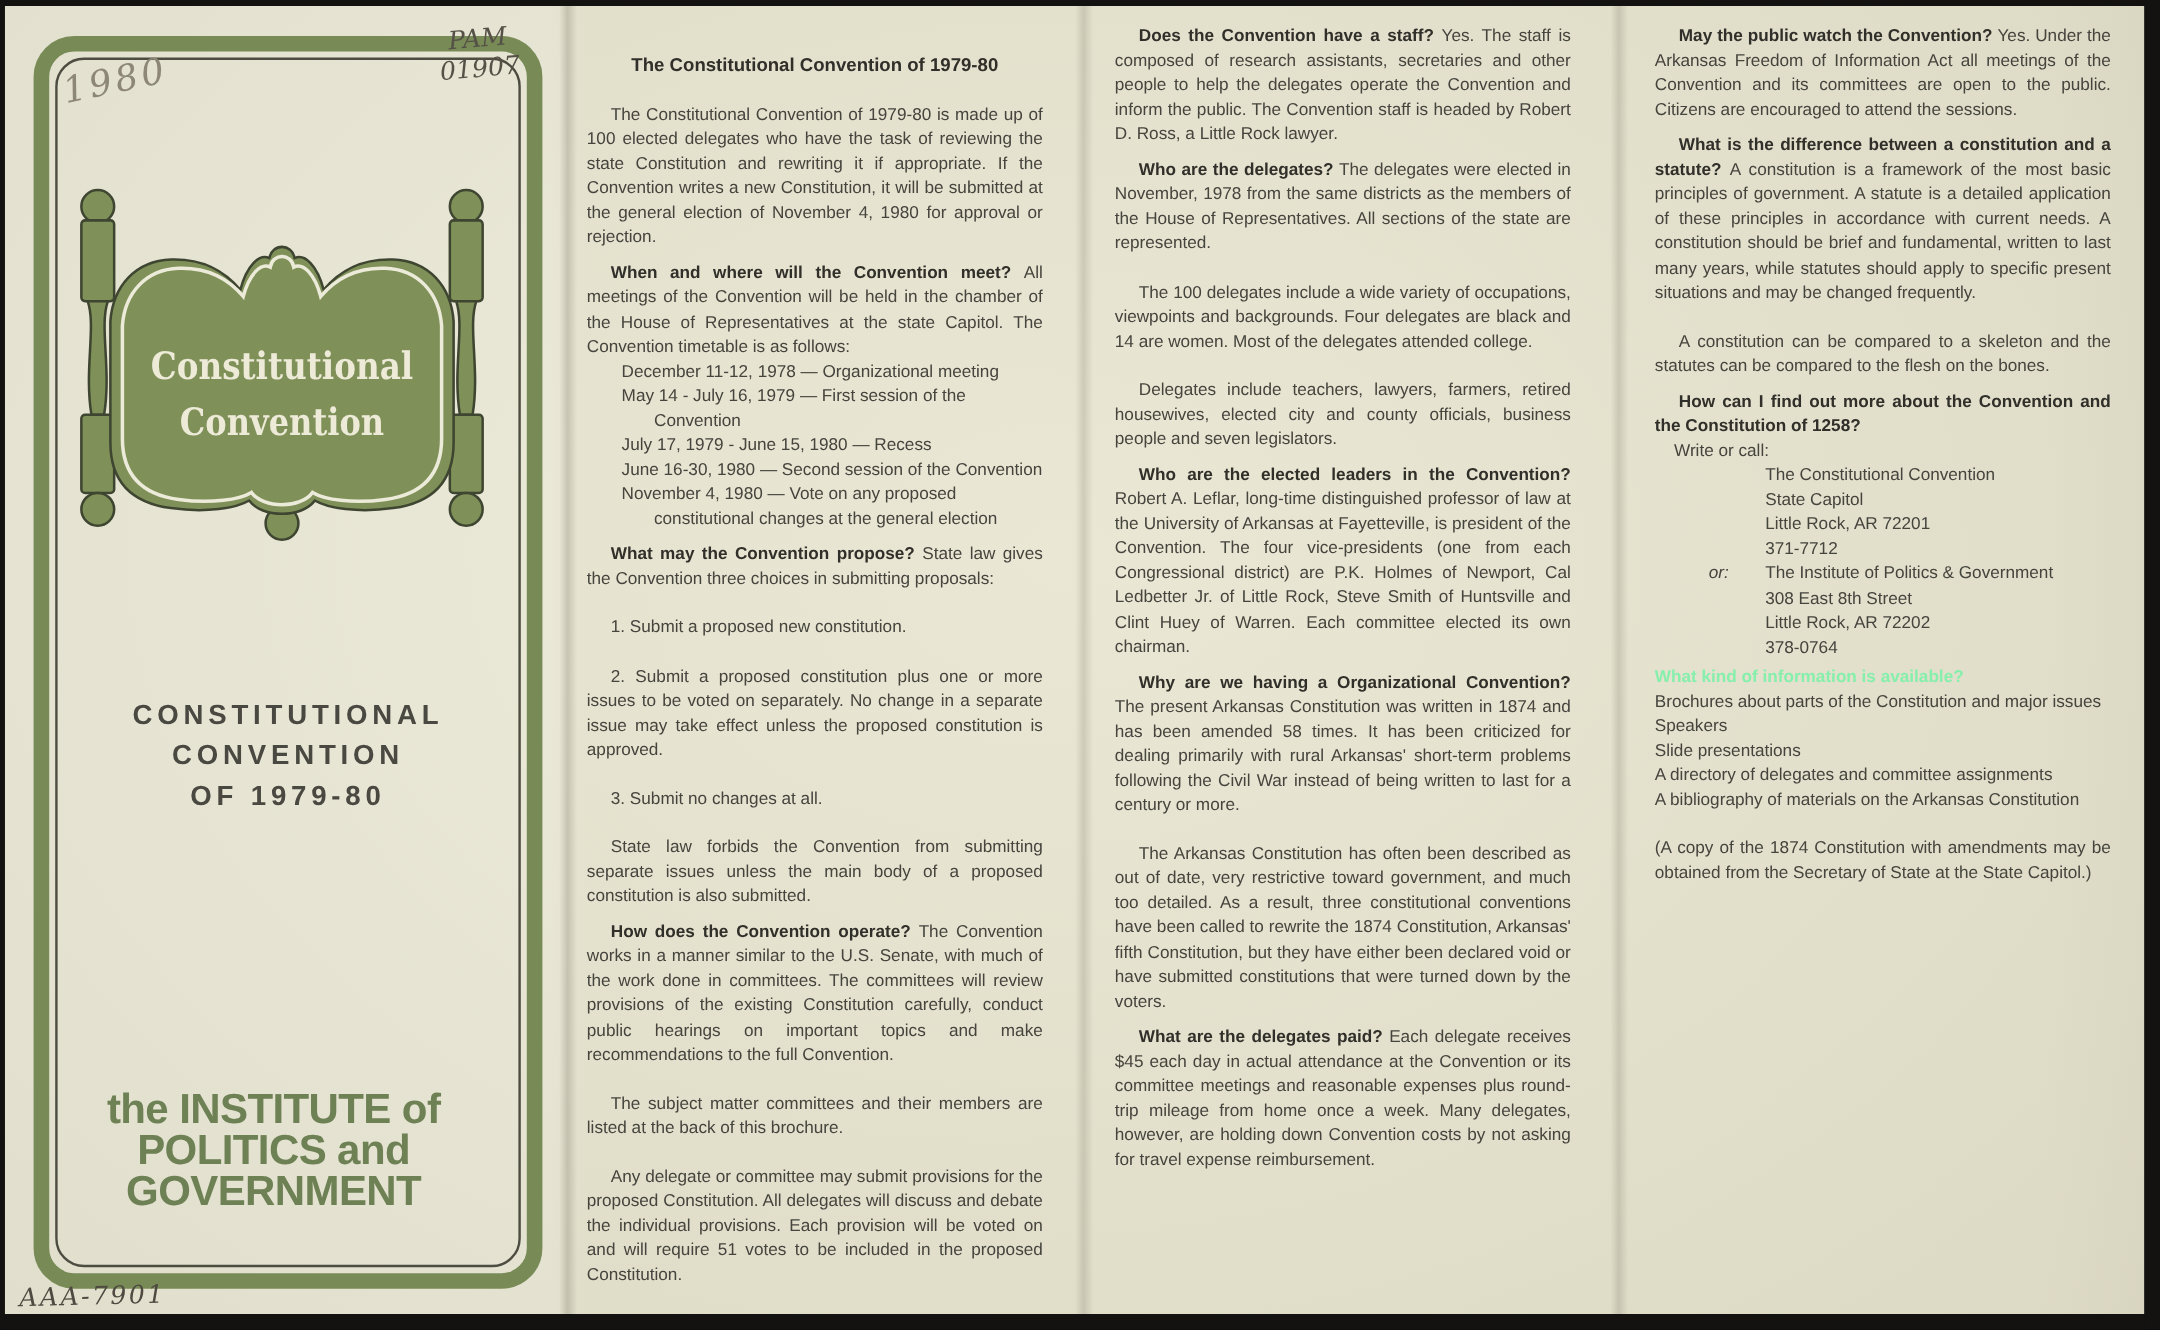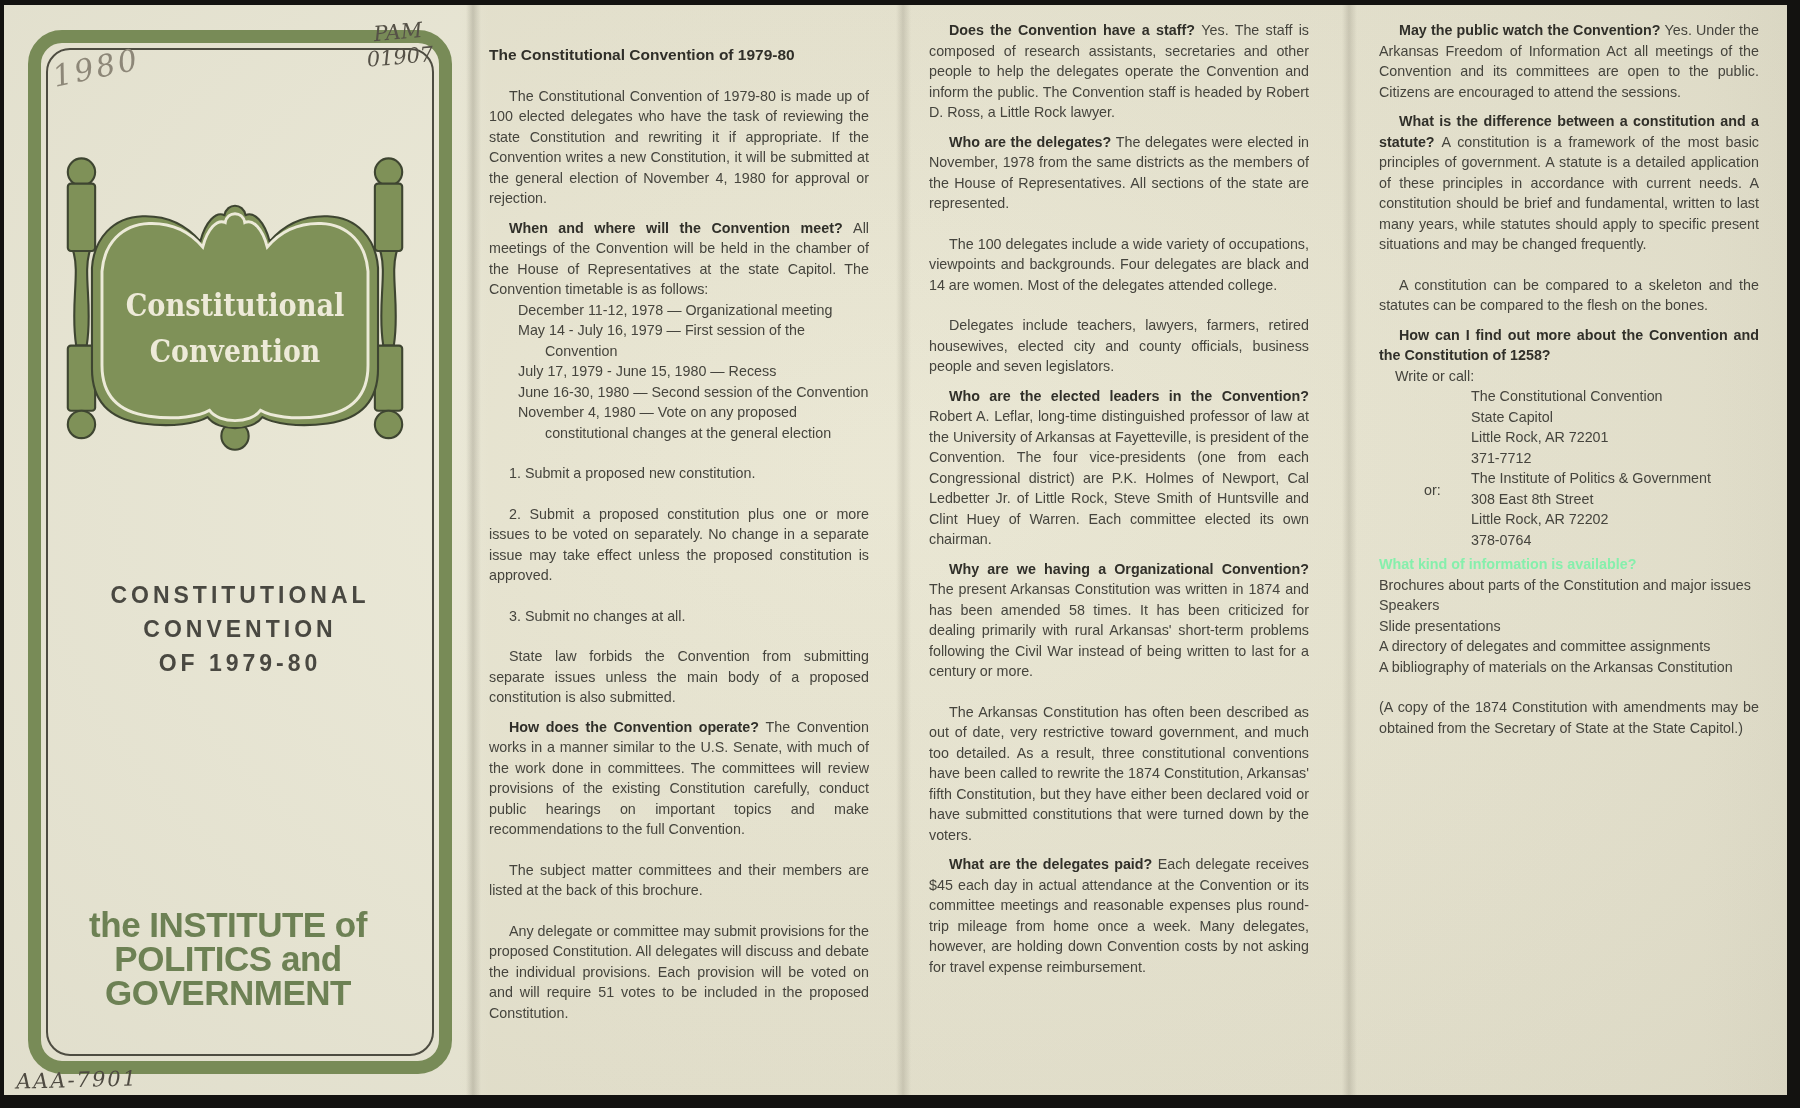--- a/index.html
+++ b/index.html
@@ -51,33 +51,33 @@
     position:absolute; left:28px; top:908px; width:400px; text-align:center;
     font-weight:bold; font-size:35px; letter-spacing:-0.5px; line-height:34px;
     color:#6d8154; white-space:pre-line;
   }
 
   
   .textcol { position:absolute; top:0; width:380px; color:#45443d;
              font-size:14.3px; line-height:20.5px; }
   .c1 { left:489px; } .c2 { left:929px; } .c3 { left:1379px; }
 
-  .col-title { margin:45px 0 8px 0; text-align:left; font-weight:bold;
+  .col-title { margin:45px 0 8px 0; text-align:center; font-weight:bold;
                font-size:15.5px; color:#302f29; }
   .first { margin-top:57px; }
   p, .blk { margin:0; }
   .j { text-align:justify;margin-top:20px; }
   .para { text-indent:20px; }
   .qgap { margin-top:9px; }
   .b { font-weight:bold; color:#302f29; }
   .tt { padding-left:56px; text-indent:-27px; }
   .wc { text-indent:16px; }
   .addr-line { padding-left:92px; }
   .addr2 { position:relative; }
-  .or-label { position:absolute; left:45px; top:12px; }
+  .or-label { position:absolute; left:45px; top:0;font-style:italic; }
   .hang { padding-left:28px; text-indent:-28px; }
   .info-head { font-weight:bold; color:#86efac; margin-top:4px; }
 </style>
 </head>
 <body>
 
 <div class="page">
   <div class="paper"></div>
 
   <section class="cover">
@@ -141,20 +141,21 @@
 
     <p class="para j">The Constitutional Convention of 1979-80 is made up of 100 elected delegates who have the task of reviewing the state Constitution and rewriting it if appropriate. If the Convention writes a new Constitution, it will be submitted at the general election of November 4, 1980 for approval or rejection.</p>
 
     <p class="para j qgap"><span class="b">When and where will the Convention meet? </span><span>All meetings of the Convention will be held in the chamber of the House of Representatives at the state Capitol. The Convention timetable is as follows:</span></p>
     <div class="tt">December 11-12, 1978 — Organizational meeting</div>
     <div class="tt">May 14 - July 16, 1979 — First session of the Convention</div>
     <div class="tt">July 17, 1979 - June 15, 1980 — Recess</div>
     <div class="tt">June 16-30, 1980 — Second session of the Convention</div>
     <div class="tt">November 4, 1980 — Vote on any proposed constitutional changes at the general election</div>
 
+    <p class="para j qgap"><span class="b">What may the Convention propose? </span><span>State law gives the Convention three choices in submitting proposals:</span></p>
     <p class="para j">1. Submit a proposed new constitution.</p>
     <p class="para j">2. Submit a proposed constitution plus one or more issues to be voted on separately. No change in a separate issue may take effect unless the proposed constitution is approved.</p>
     <p class="para j">3. Submit no changes at all.</p>
     <p class="para j">State law forbids the Convention from submitting separate issues unless the main body of a proposed constitution is also submitted.</p>
 
     <p class="para j qgap"><span class="b">How does the Convention operate? </span><span>The Convention works in a manner similar to the U.S. Senate, with much of the work done in committees. The committees will review provisions of the existing Constitution carefully, conduct public hearings on important topics and make recommendations to the full Convention.</span></p>
     <p class="para j">The subject matter committees and their members are listed at the back of this brochure.</p>
     <p class="para j">Any delegate or committee may submit provisions for the proposed Constitution. All delegates will discuss and debate the individual provisions. Each provision will be voted on and will require 51 votes to be included in the proposed Constitution.</p>
   </section>
 

